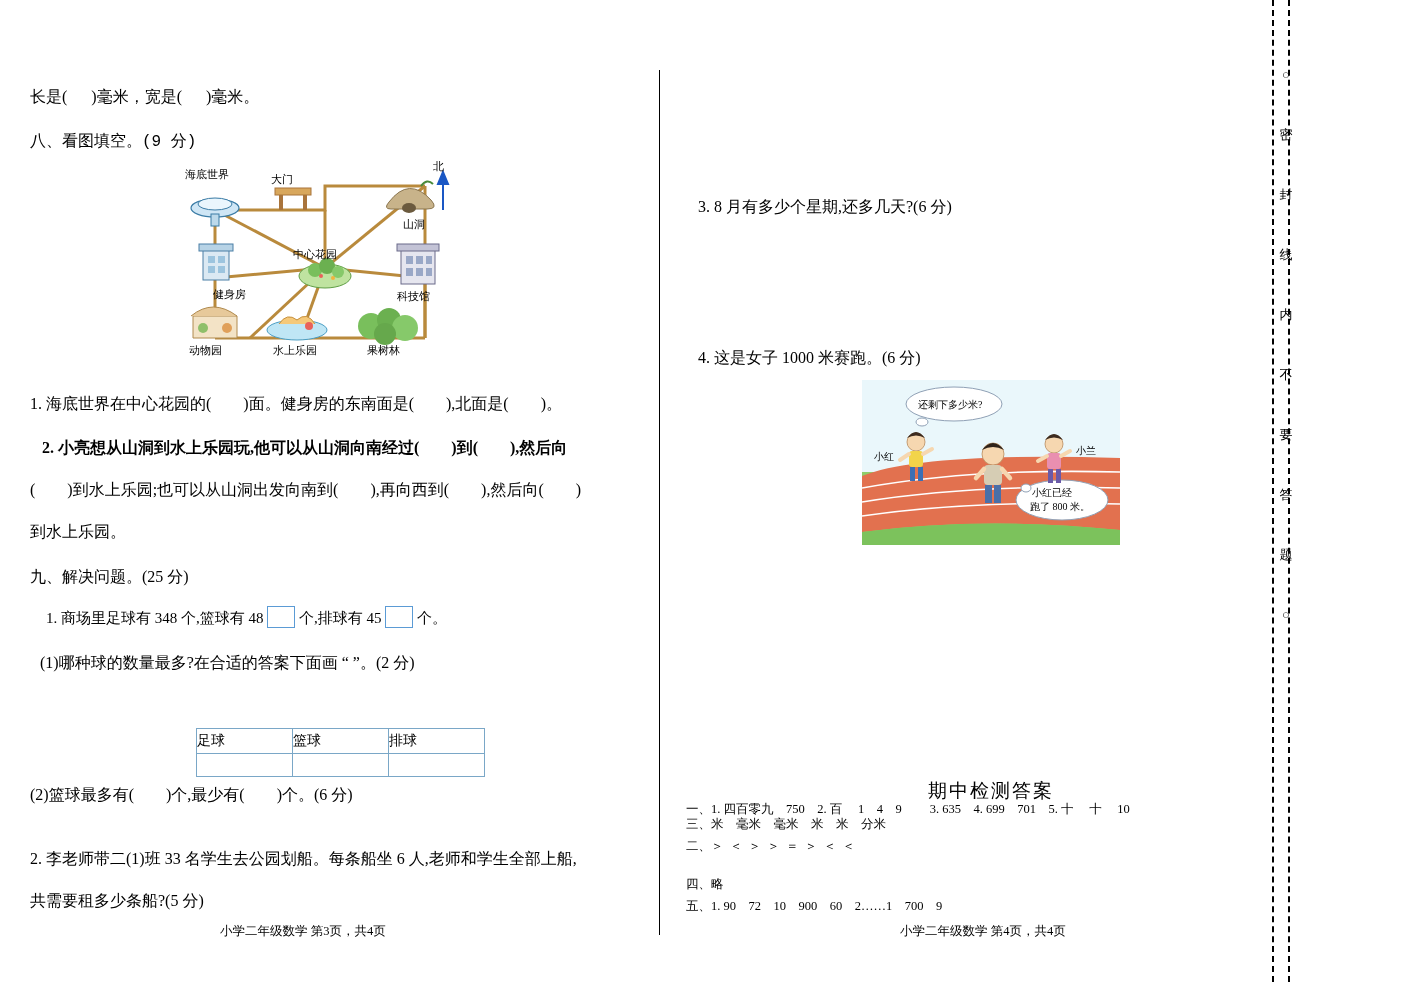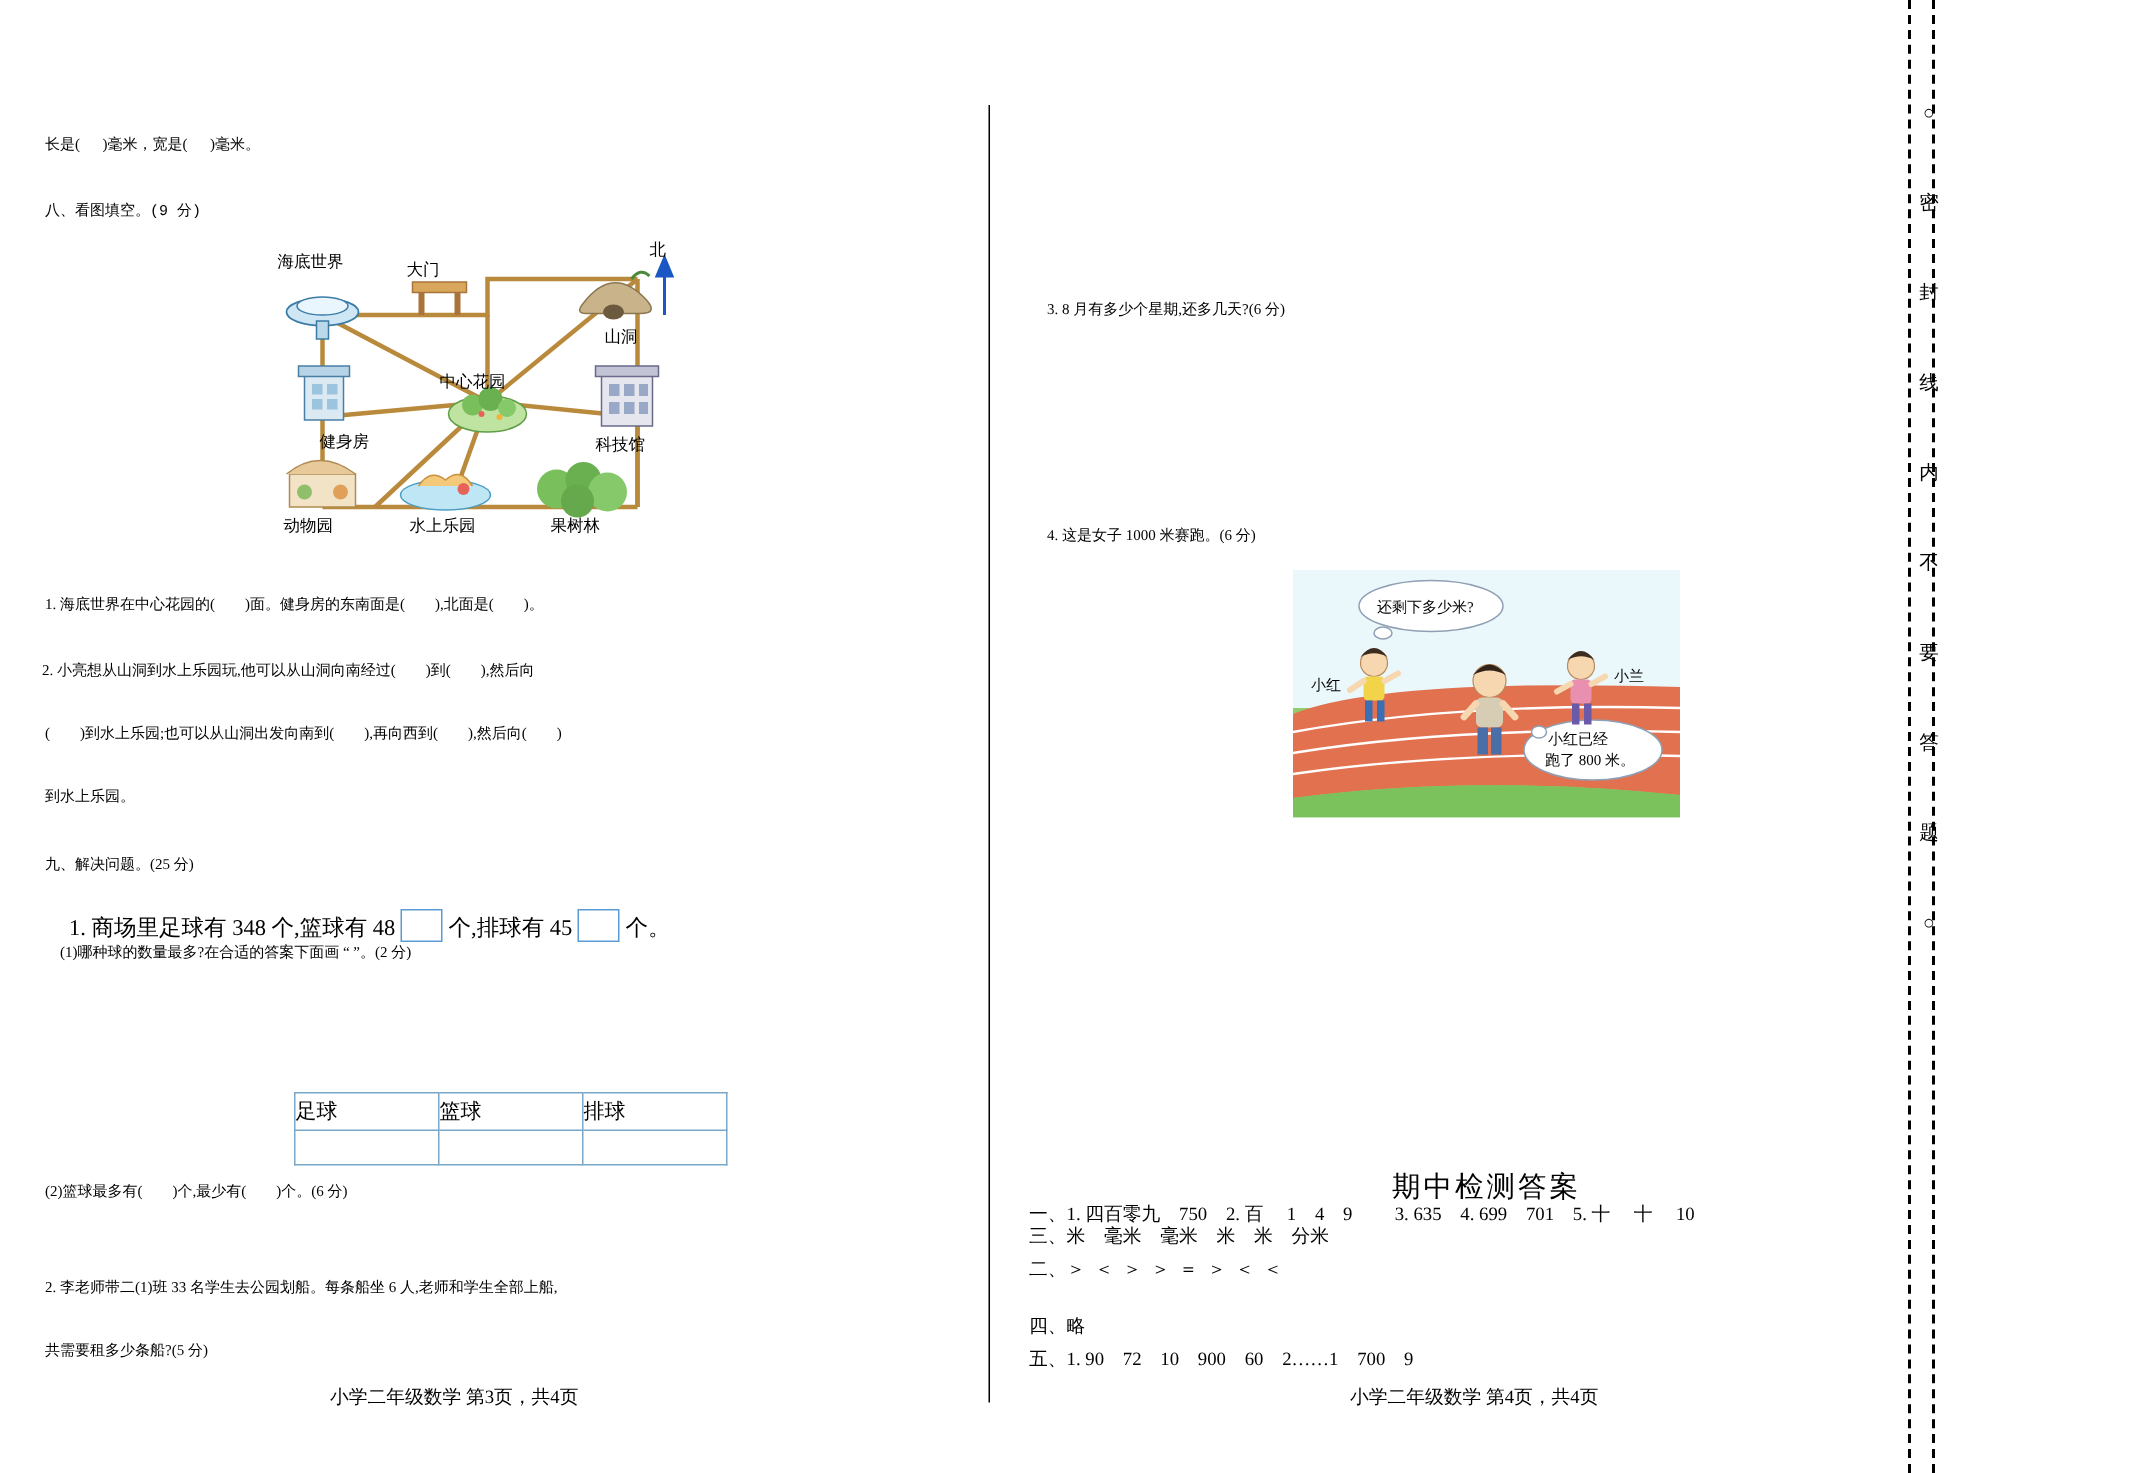--- a/index.html
+++ b/index.html
@@ -54,21 +54,21 @@
     text-align: center;
     letter-spacing: 0;
     color: #000;
     font-family: "Liberation Serif", serif;
   }
   .seal-text span { display: block; }
 
   
   .t {
     position: absolute;
-    font-size: 10px;
+    font-size: 16px;
     line-height: 22px;
     white-space: pre;
   }
 
   
   .map-box {
     position: absolute;
     left: 175px;
     top: 158px;
     width: 310px;
@@ -242,35 +242,35 @@
         <circle cx="196" cy="168" r="13" fill="#79bf5c"></circle>
         <circle cx="214" cy="162" r="12" fill="#6bb050"></circle>
         <circle cx="230" cy="170" r="13" fill="#86c96a"></circle>
         <circle cx="210" cy="176" r="11" fill="#66a84c"></circle>
       </g>
       <text x="192" y="196" font-size="11" font-family="Liberation Serif, serif">果树林</text>
     </svg>
   </div>
 
   <div class="t" style="left:30px; top:393px;">1. 海底世界在中心花园的(        )面。健身房的东南面是(        ),北面是(        )。</div>
-  <div class="t" style="left:28px; top:437px;">2. 小亮想从山洞到水上乐园玩,他可以从山洞向南经过(        )到(        ),然后向</div>
+  <div class="t" style="left:42px; top:437px;font-weight:bold;">2. 小亮想从山洞到水上乐园玩,他可以从山洞向南经过(        )到(        ),然后向</div>
   <div class="t" style="left:30px; top:479px;">(        )到水上乐园;也可以从山洞出发向南到(        ),再向西到(        ),然后向(        )</div>
   <div class="t" style="left:30px; top:521px;">到水上乐园。</div>
 
   <div class="t" style="left:30px; top:566px;">九、解决问题。(25 分)</div>
 
   <div style="position:absolute; left:46px; top:606px; font-size:15px; white-space:nowrap;">
     <span>1. 商场里足球有 348 个,篮球有 48</span>
     <span class="ansbox"></span>
     <span>个,排球有 45</span>
     <span class="ansbox"></span>
     <span>个。</span>
   </div>
 
-  <div class="t" style="left:40px; top:625px;">(1)哪种球的数量最多?在合适的答案下面画 “ ”。(2 分)</div>
+  <div class="t" style="left:40px; top:652px;">(1)哪种球的数量最多?在合适的答案下面画 “ ”。(2 分)</div>
 
   <table class="ball-table">
     <tbody>
         <tr>
       <td class="hdr">足球</td>
       <td class="hdr">篮球</td>
       <td class="hdr">排球</td>
     </tr>
     <tr>
       <td></td>

